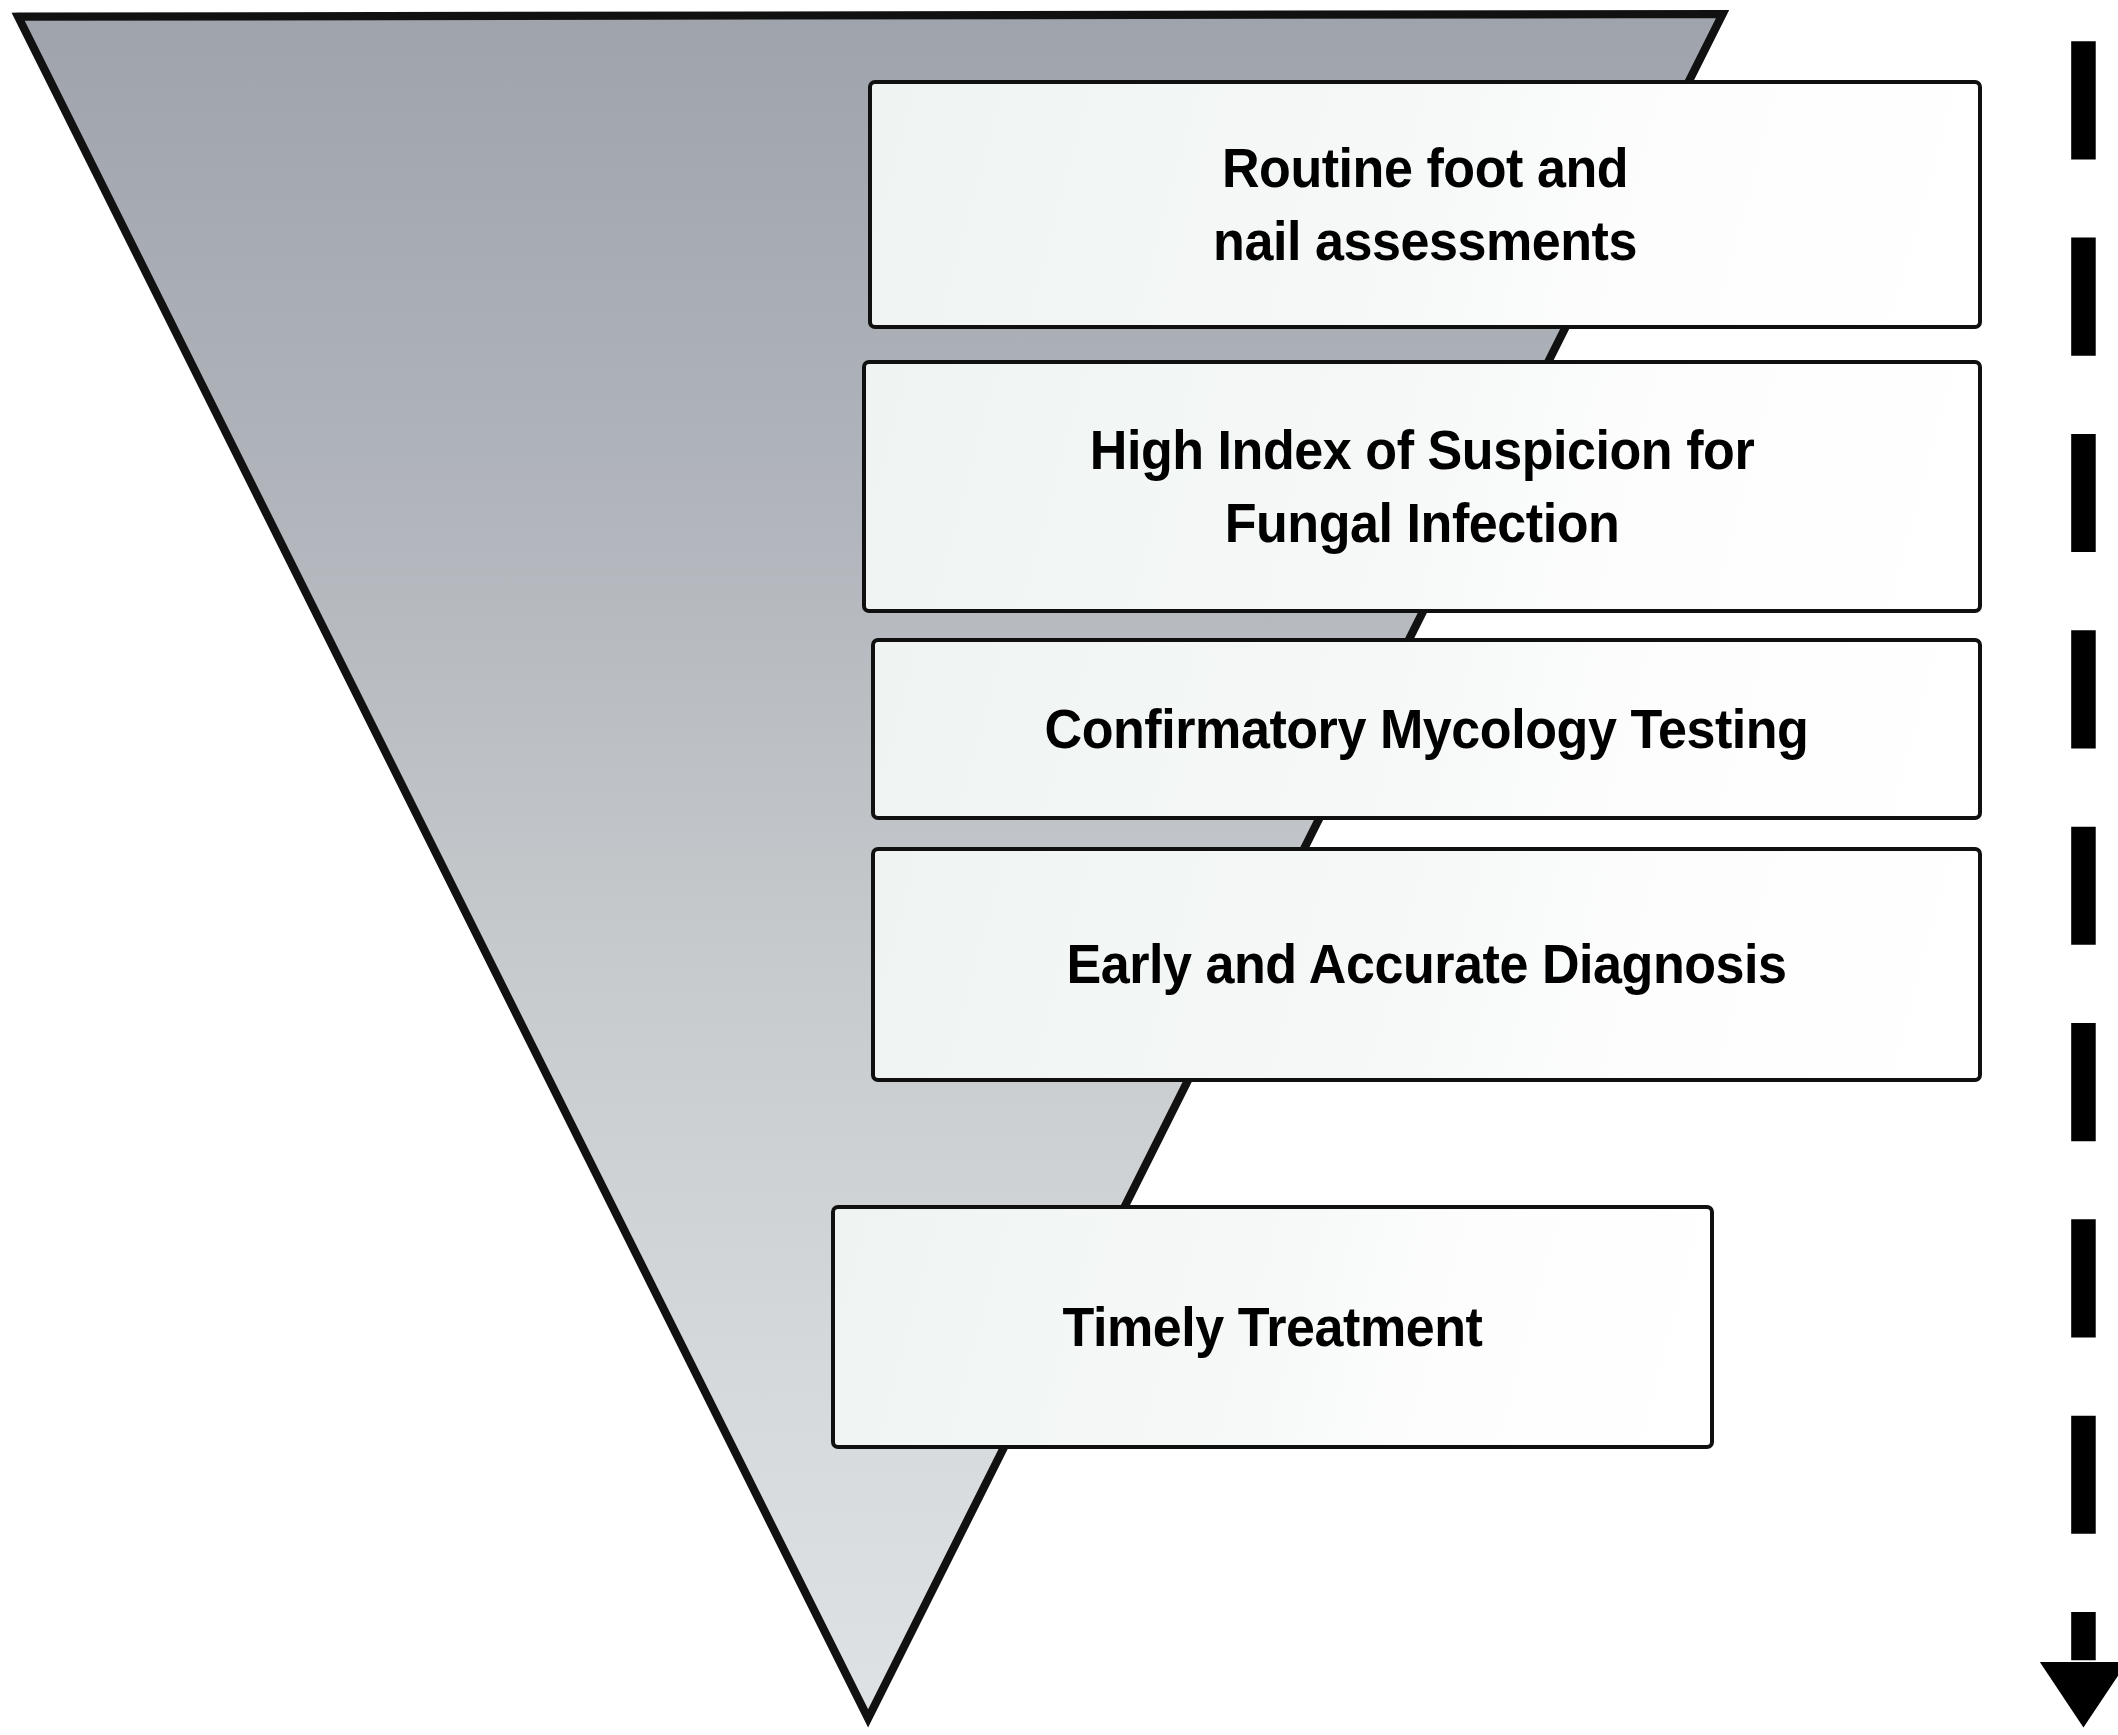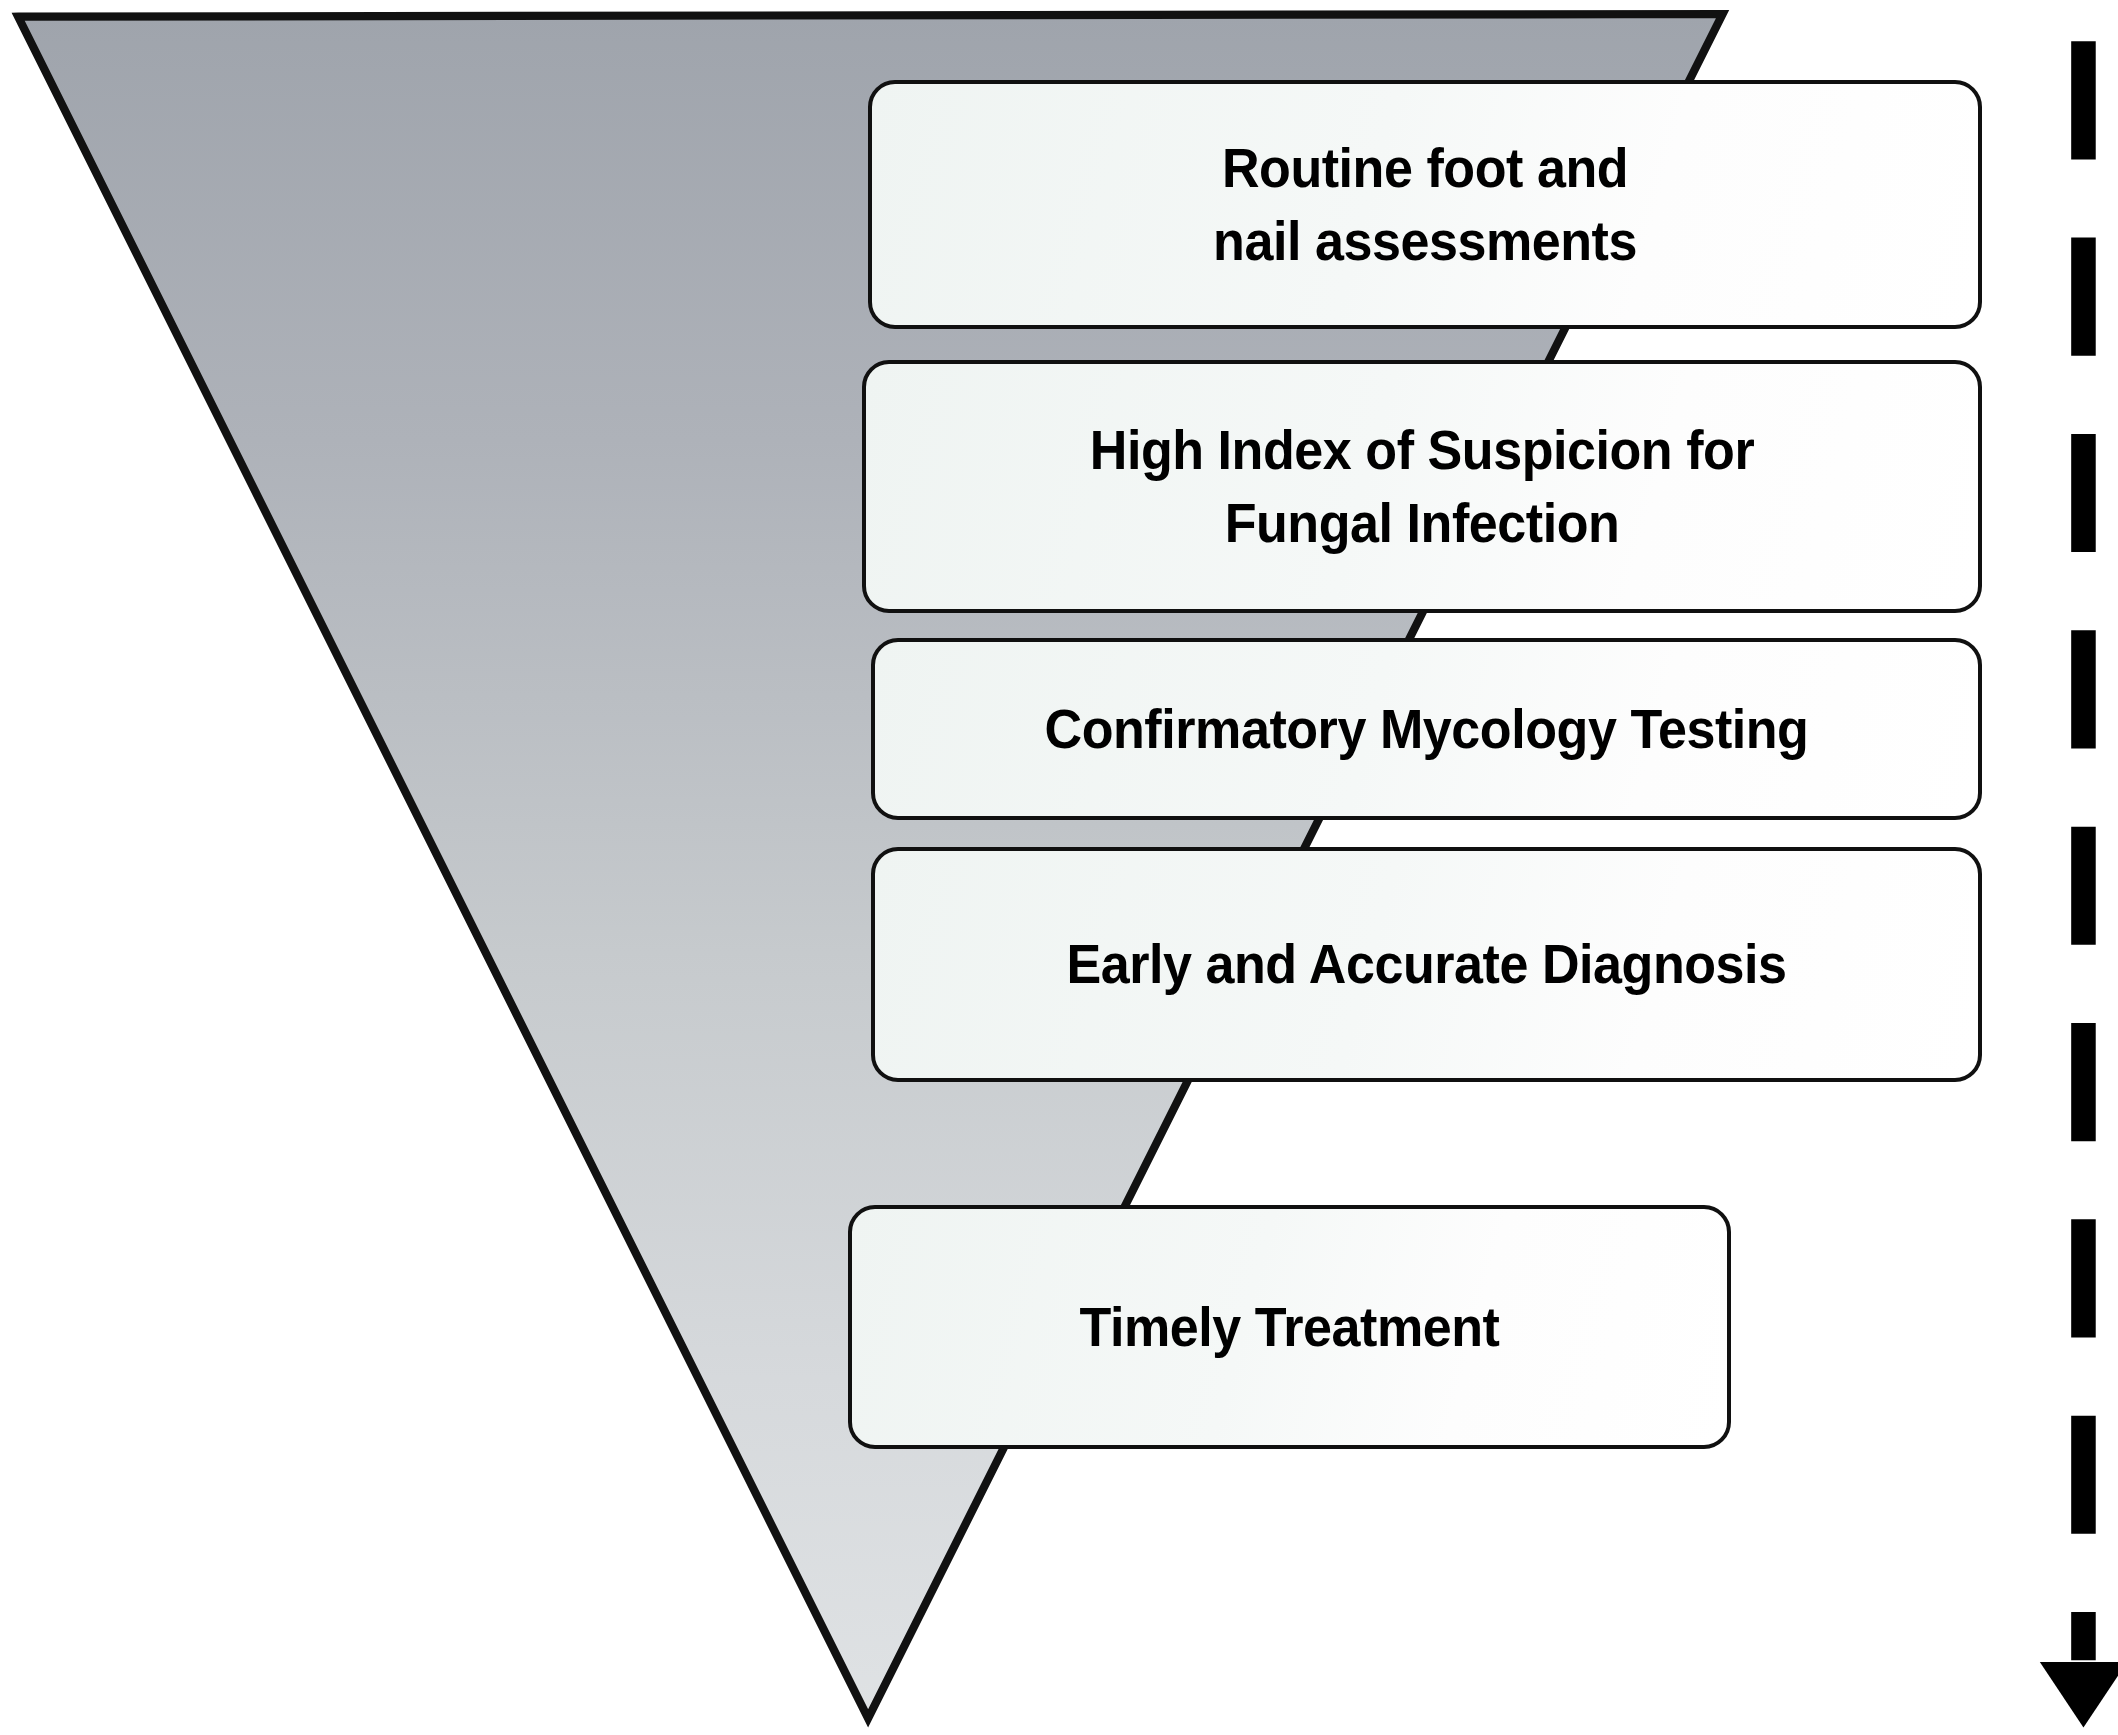--- a/index.html
+++ b/index.html
@@ -50,21 +50,21 @@
     top: 0;
     width: 2118px;
     height: 1736px;
     z-index: 3;
   }
 
   .stage-box {
     position: absolute;
     box-sizing: border-box;
     border: 4.5px solid #101010;
-    border-radius: 27px;
+    border-radius: 7px;
     background: linear-gradient(105deg, #eff4f2 0%, #f5f8f7 45%, #fdfdfd 70%, #ffffff 100%);
     display: flex;
     align-items: center;
     justify-content: flex-end;
     text-align: center;
     color: #000000;
     font-weight: bold;
     letter-spacing: -0.5px;
   }
 
@@ -79,21 +79,21 @@
     white-space: pre-line;
     transform: scaleX(0.93);
     transform-origin: center center;
   }
 
   
   #box-1 { left: 868px;  top: 80px;   width: 1114px; height: 249px; }
   #box-2 { left: 862px;  top: 360px;  width: 1120px; height: 253px; }
   #box-3 { left: 871px;  top: 638px;  width: 1111px; height: 182px; }
   #box-4 { left: 871px;  top: 847px;  width: 1111px; height: 235px; }
-  #box-5 { left: 848px;  top: 1205px; width: 883px; height: 244px; }
+  #box-5 { left: 831px;  top: 1205px; width: 883px; height: 244px; }
 
   #box-3 .label { line-height: 1.15; }
   #box-4 .label { line-height: 1.15; }
   #box-5 .label { line-height: 1.15; }
 </style>
 </head>
 <body>
 
 <div id="stage">
 

